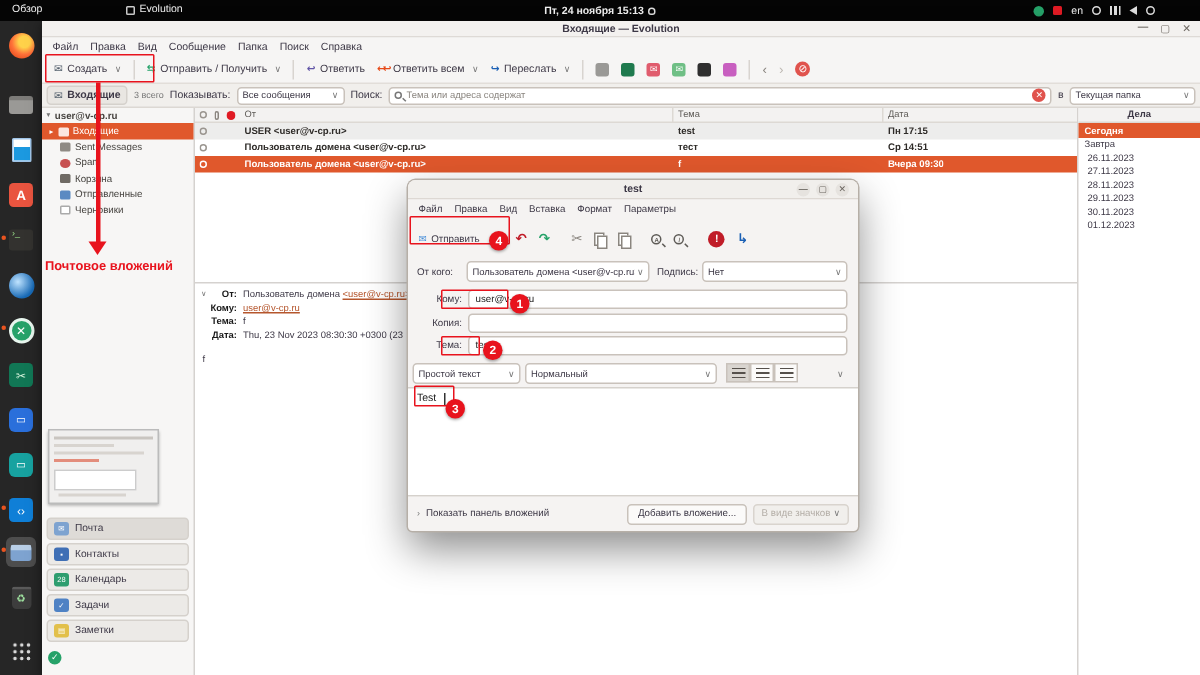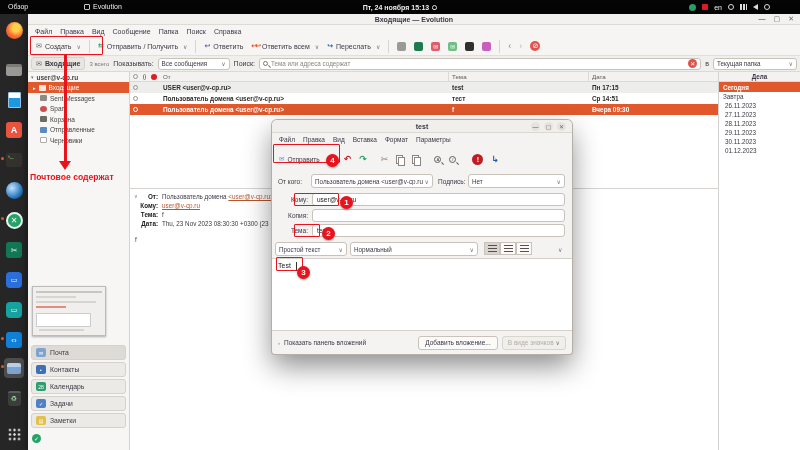--- a/index.html
+++ b/index.html
@@ -466,21 +466,21 @@
     <span style="border:1px solid #d9d4ce;border-radius:3px;background:#f1efec;height:14px;display:flex;align-items:center;padding:0 5px;color:#b3ada6">
       <span>В виде значков</span>
       <span class="chev">∨</span>
     </span>
   </div>
 </div>
 
 <div class="annbox" style="left:30px;top:36px;width:73px;height:19px"></div>
 <div class="arrowshaft"></div>
 <div class="arrowhead"></div>
-<div class="annlabel">Почтовое содержат</div>
+<div class="annlabel">Почтовое вложений</div>
 
 <div class="annbox" style="left:273px;top:144px;width:67px;height:19px"></div>
 <div class="anncirc" style="left:326px;top:154px">4</div>
 
 <div class="annbox" style="left:294px;top:193px;width:45px;height:13px"></div>
 <div class="anncirc" style="left:340px;top:196px">1</div>
 
 <div class="annbox" style="left:294px;top:224px;width:26px;height:13px"></div>
 <div class="anncirc" style="left:322px;top:227px">2</div>
 

